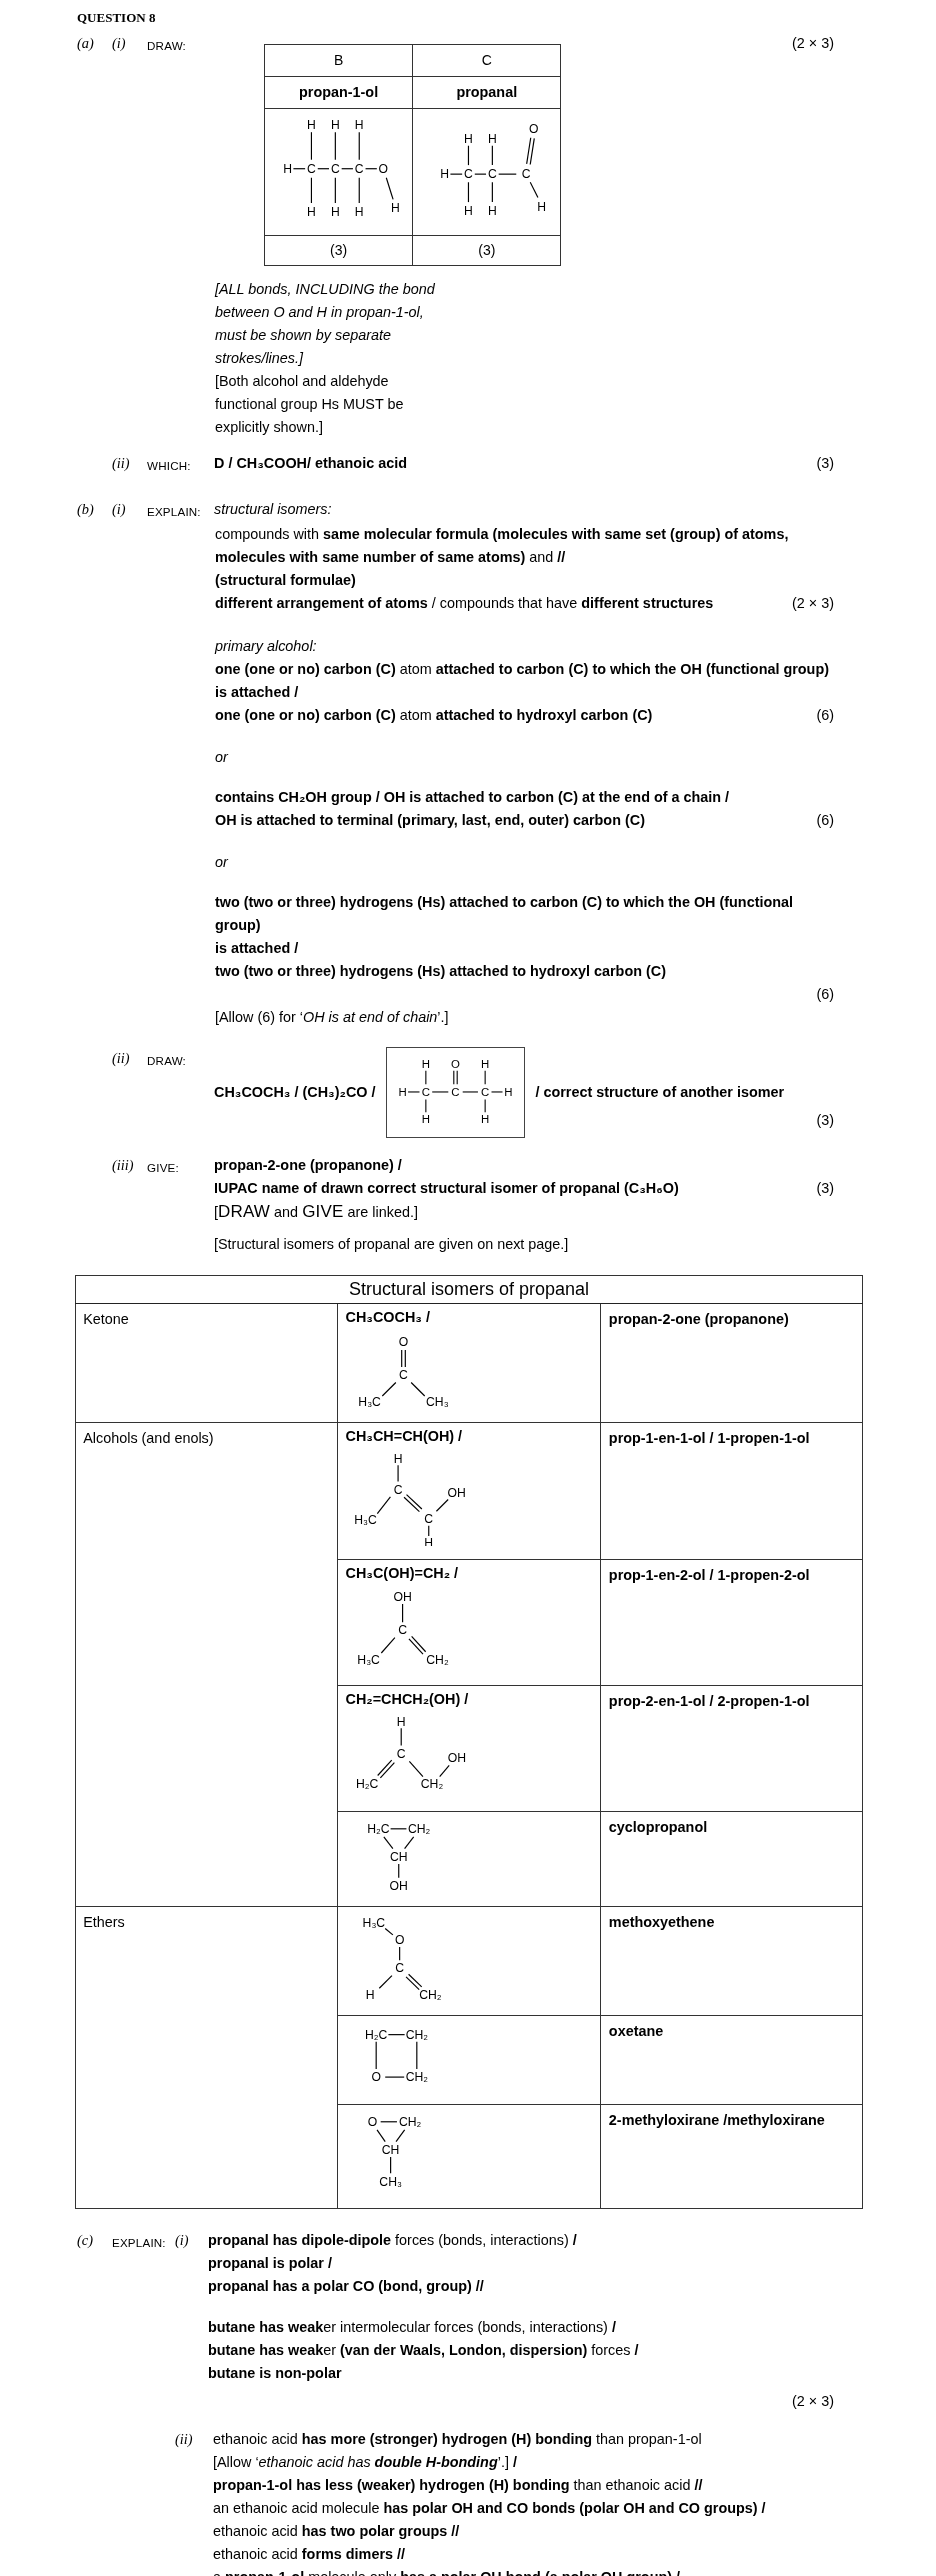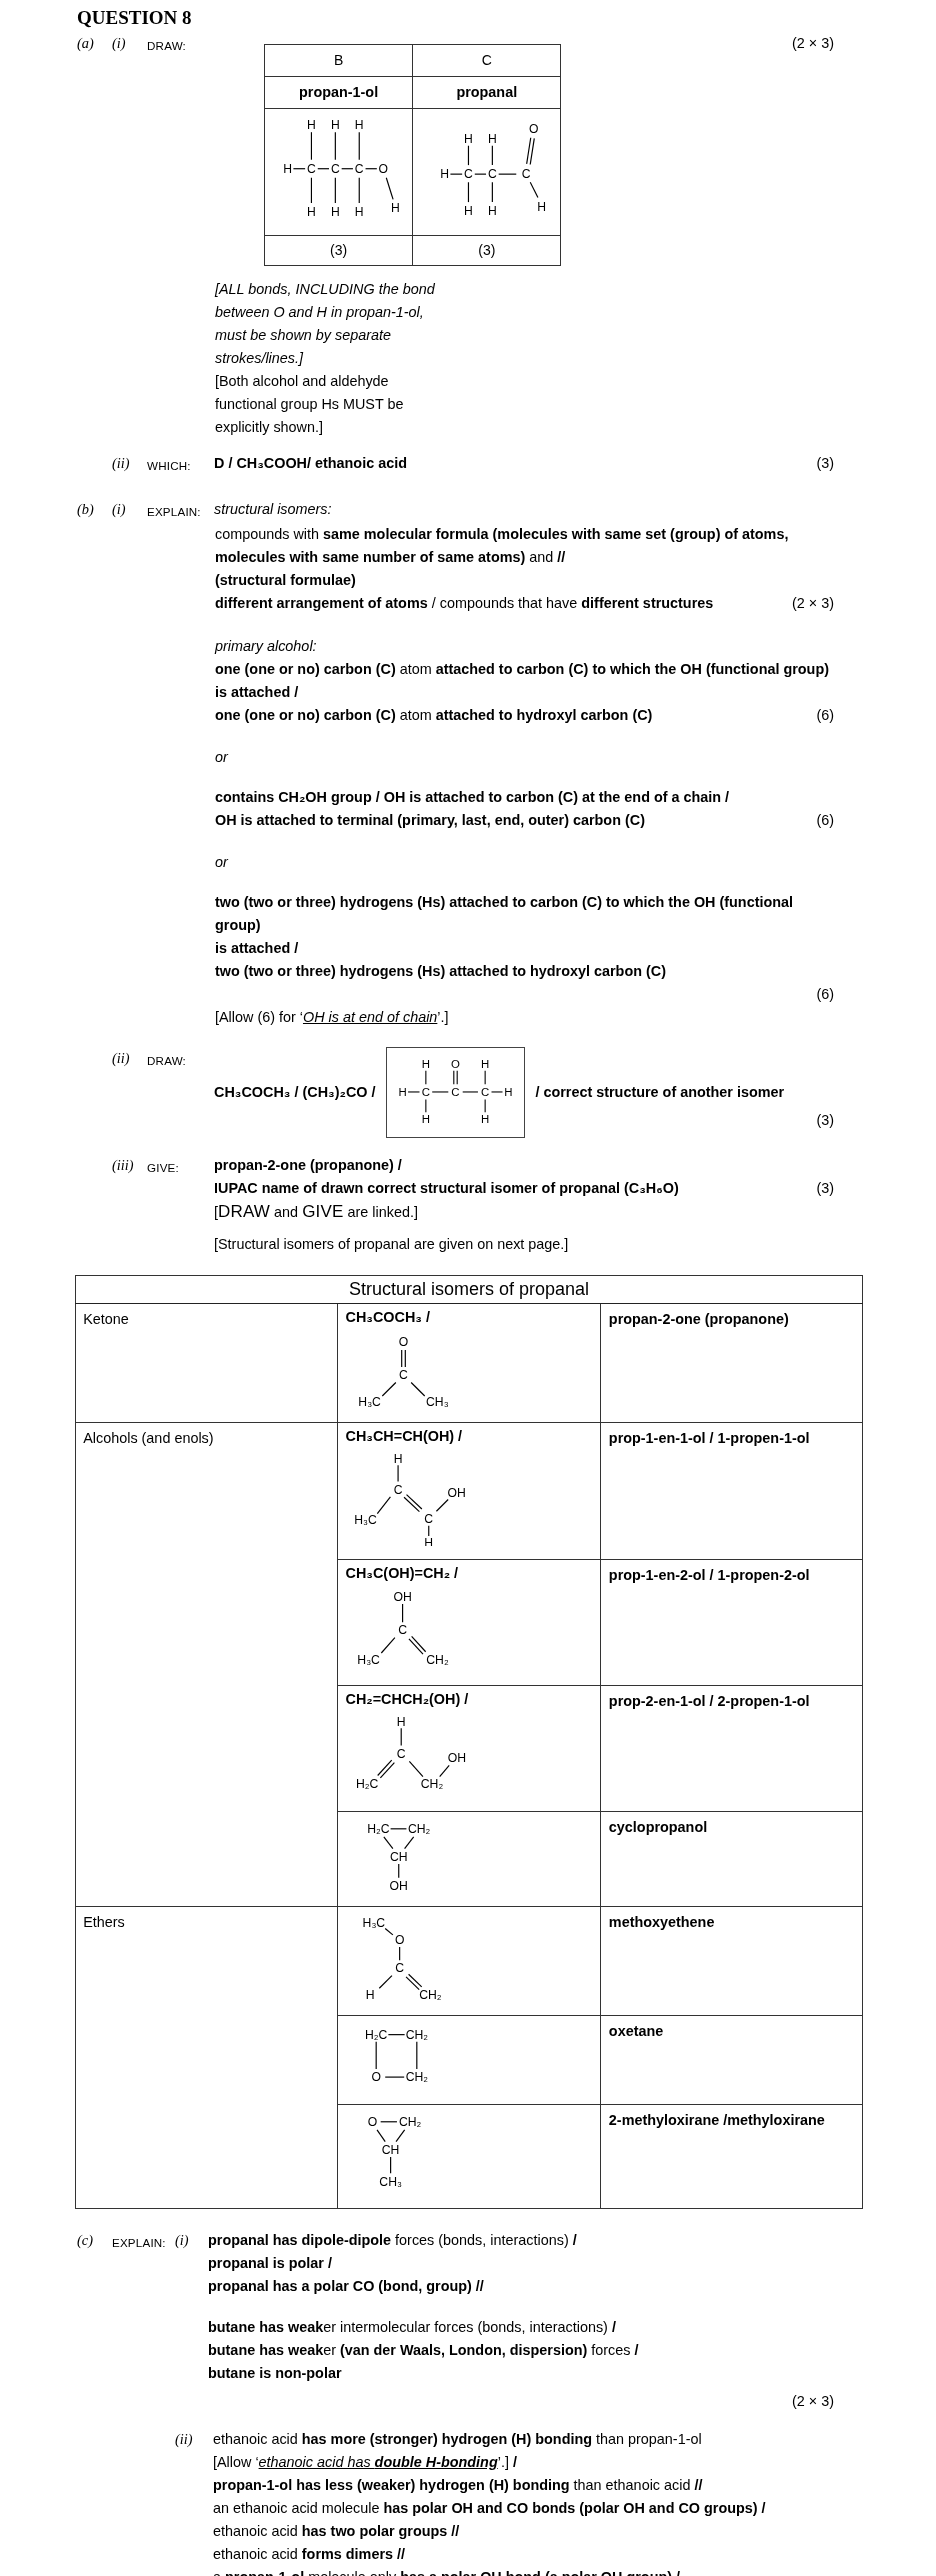--- a/index.html
+++ b/index.html
@@ -3,25 +3,25 @@
 <meta charset="utf-8">
 <style>
   html,body{margin:0;padding:0;background:#fff;}
   body{
     width:937px;
     font-family:"Liberation Sans","DejaVu Sans",sans-serif;
     font-size:14.4px;line-height:23px;color:#000;
   }
   .doc{width:937px;box-sizing:border-box;padding:6.2px 0 15.5px 0;position:relative;}
   .b{font-weight:700;}
-  .i{font-style:italic;text-decoration:underline;}
+  .i{font-style:italic;}
   .sc{font-size:17px;letter-spacing:0.2px;}
   .title{
     font-family:"Liberation Serif","DejaVu Serif",serif;
-    font-weight:700;font-size:19px;line-height:23px;
+    font-weight:700;font-size:13px;line-height:23px;
     padding-left:77px;
   }
   .r{display:flex;align-items:flex-start;box-sizing:border-box;
      padding-left:77px;padding-right:103px;position:relative;width:937px;}
   .c-letter{width:35px;flex:none;font-family:"Liberation Serif","DejaVu Serif",serif;font-style:italic;}
   .c-sub{width:35px;flex:none;font-family:"Liberation Serif","DejaVu Serif",serif;font-style:italic;}
   .c-verb{width:67px;flex:none;font-size:11.6px;letter-spacing:0.2px;padding-top:2.1px;}
   .c-verb-c{width:63px;flex:none;font-size:11.6px;letter-spacing:0.2px;padding-top:2.1px;}
   .c-sub-c{width:33px;flex:none;font-family:"Liberation Serif","DejaVu Serif",serif;font-style:italic;}
   .sp{width:35px;flex:none;}

